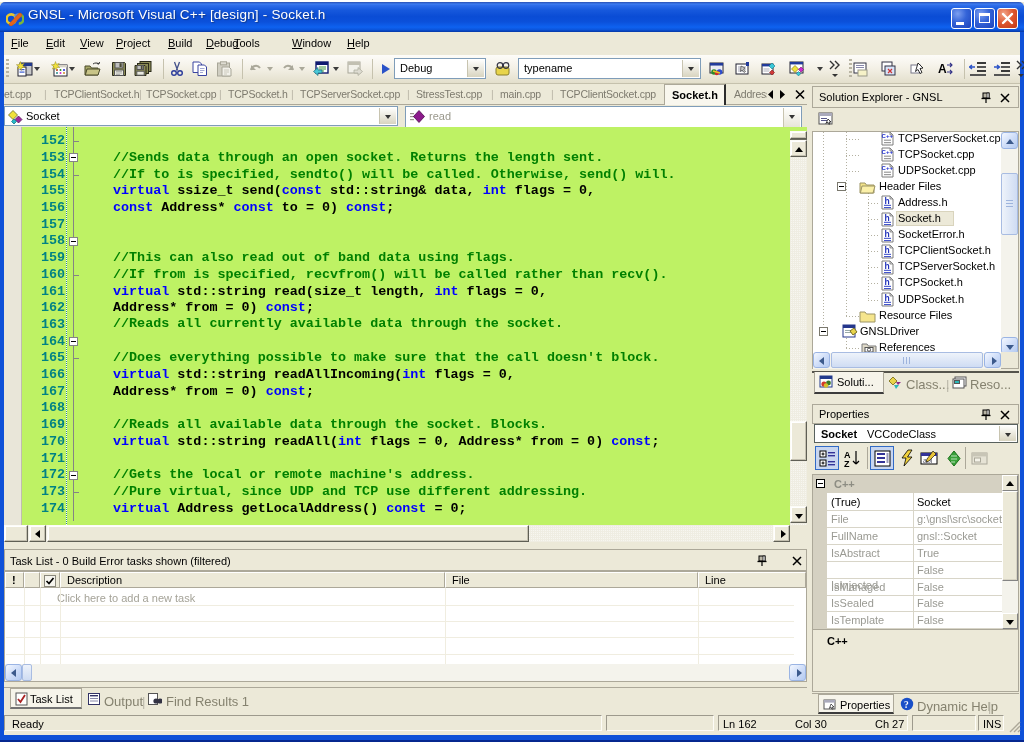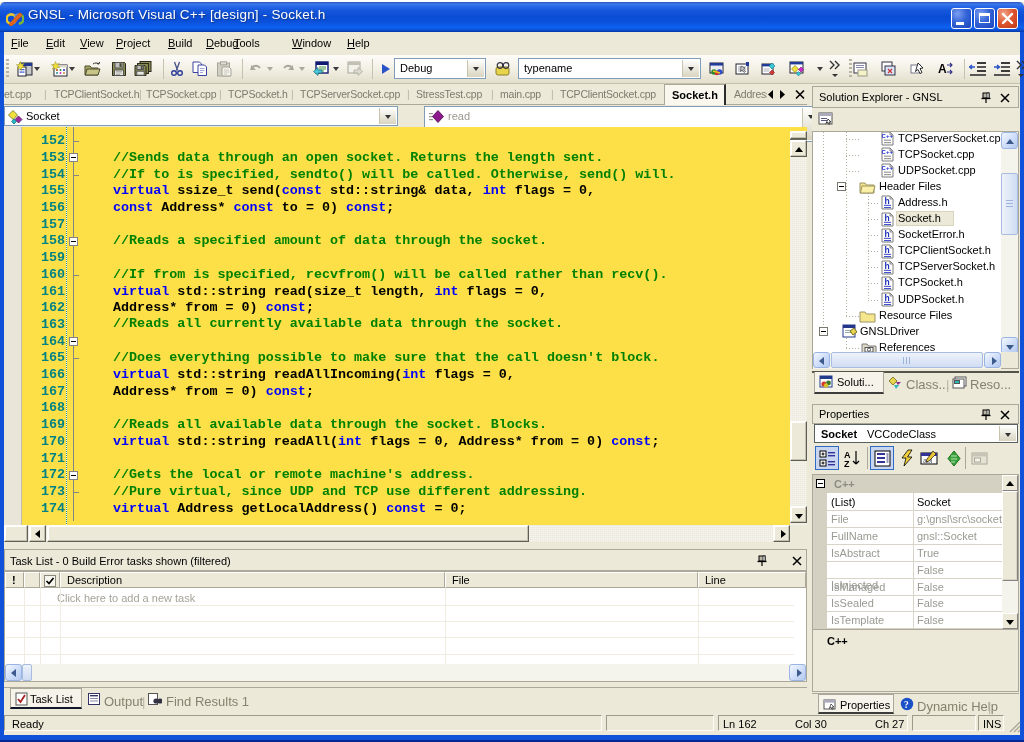--- a/index.html
+++ b/index.html
@@ -27,21 +27,21 @@
 .combo .cbtn:after{content:"";position:absolute;left:5px;top:7px;border:3.5px solid transparent;border-top:4px solid #333}
 
 #dtabs{left:4px;top:84px;width:803px;height:21px;background:#ece9d8;border-bottom:1px solid #aca899}
 #dtabs span{position:absolute;top:4px;color:#7d7a6e;font-size:10.5px;letter-spacing:-0.2px}
 #dtabs .sep{color:#b9b6a7}
 #atab{position:absolute;left:660px;top:0px;width:62px;height:21px;background:#f9f7ee;border:1px solid #aca899;border-right:2px solid #2c2c2c;border-bottom:none}
 #atab b{position:absolute;left:7px;top:4px;color:#000}
 
 #crow{left:4px;top:105px;width:803px;height:22px;background:#ece9d8}
 
-#ed{left:4px;top:127px;width:803px;height:415px;background:#fde047}
+#ed{left:4px;top:127px;width:803px;height:415px;background:#bef264}
 #ed .marg{position:absolute;left:0;top:0;width:18px;height:398px;background:#e9e6d9;border-right:1px solid #c0bcae}
 .num{position:absolute;left:13px;width:48px;text-align:right;font-family:"Liberation Mono",monospace;font-size:13.4px;font-weight:bold;color:#008284;line-height:16.7px}
 .cl{position:absolute;left:109px;font-family:"Liberation Mono",monospace;font-size:13.4px;font-weight:bold;color:#000;line-height:16.7px;white-space:pre}
 .cl .k{color:#0000ff}
 .cl .c{color:#008000}
 .dotted{position:absolute;left:62px;top:0;width:1px;height:398px;background-image:repeating-linear-gradient(180deg,#2e8a8a 0,#2e8a8a 1px,#fff 1px,#fff 2px)}
 .fbox{position:absolute;left:65px;width:9px;height:9px;background:#fff;border:1px solid #848484}
 .fbox:after{content:"";position:absolute;left:1px;top:3px;width:5px;height:1px;background:#000}
 .fv{position:absolute;left:69px;width:1px;background:#848484}
 .fh{position:absolute;left:69px;width:6px;height:1px;background:#848484}
@@ -315,21 +315,21 @@
 <div class="abs" id="crow">
 <div class="combo" style="left:0px;top:1px;width:394px;height:20px">
 <svg class="abs" style="left:3px;top:3px" width="16" height="15" viewBox="0 0 16 15">
         <path d="M5 0.5 L9.5 5 L5 9.5 L0.5 5 Z" fill="#f0e13c" stroke="#6a6a2a" stroke-width="0.8"></path>
         <path d="M10.5 6 L14 9.5 L10.5 13 L7 9.5 Z" fill="#9c2a9c" stroke="#5a1a5a" stroke-width="0.8"></path>
         <path d="M6 9 L8.5 11.5 L6 14 L3.5 11.5 Z" fill="#2ab8c8" stroke="#1a7a8a" stroke-width="0.8"></path>
       </svg>
 <span class="abs" style="left:21px;top:3px">Socket</span>
 <div class="cbtn"></div>
     </div>
-<div class="combo" style="left:420px;top:1px;width:397px;height:36px">
+<div class="combo" style="left:401px;top:1px;width:397px;height:36px">
 <svg class="abs" style="left:4px;top:3px" width="16" height="14" viewBox="0 0 16 14">
         <rect x="0" y="3" width="4" height="1.2" fill="#9a988c"></rect>
         <rect x="0" y="6" width="4" height="1.2" fill="#9a988c"></rect>
         <rect x="0" y="9" width="4" height="1.2" fill="#9a988c"></rect>
         <path d="M9 0.5 L14.5 6.5 L9 12.5 L3.5 6.5 Z" fill="#8c1a8c" stroke="#4a0a4a" stroke-width="0.8"></path>
       </svg>
 <span class="abs" style="left:23px;top:3px;color:#9a988c">read</span>
 <div class="cbtn"></div>
     </div>
 </div>
@@ -345,23 +345,23 @@
 <div class="fbox" style="top:26.4px"></div>
 <div class="num" style="top:39.6px">154</div>
 <div class="cl" style="top:39.6px"><span class="c">//If to is specified, sendto() will be called. Otherwise, send() will.</span></div>
 <div class="fh" style="top:47.6px"></div>
 <div class="num" style="top:56.3px">155</div>
 <div class="cl" style="top:56.3px"><span class="k">virtual</span> ssize_t send(<span class="k">const</span> std::string&amp; data, <span class="k">int</span> flags = 0,</div>
 <div class="num" style="top:73.0px">156</div>
 <div class="cl" style="top:73.0px"><span class="k">const</span> Address* <span class="k">const</span> to = 0) <span class="k">const</span>;</div>
 <div class="num" style="top:89.7px">157</div>
 <div class="num" style="top:106.4px">158</div>
-<div class="cl" style="top:106.4px"><span class="c">//Reads a specified amount of data through the socket.</span></div>
 <div class="fbox" style="top:109.9px"></div>
 <div class="num" style="top:123.1px">159</div>
+<div class="cl" style="top:123.1px"><span class="c">//This can also read out of band data using flags.</span></div>
 <div class="num" style="top:139.8px">160</div>
 <div class="cl" style="top:139.8px"><span class="c">//If from is specified, recvfrom() will be called rather than recv().</span></div>
 <div class="fh" style="top:147.8px"></div>
 <div class="num" style="top:156.5px">161</div>
 <div class="cl" style="top:156.5px"><span class="k">virtual</span> std::string read(size_t length, <span class="k">int</span> flags = 0,</div>
 <div class="num" style="top:173.2px">162</div>
 <div class="cl" style="top:173.2px">Address* from = 0) <span class="k">const</span>;</div>
 <div class="num" style="top:189.9px">163</div>
 <div class="num" style="top:206.6px">164</div>
 <div class="cl" style="top:189px"><span class="c">//Reads all currently available data through the socket.</span></div>
@@ -460,21 +460,21 @@
       <div class="arr" style="left:5px;top:4px;border-right:5px solid #3c5a8c;border-left:none"></div>
     </div>
 <div class="sthumbh" style="left:17px;top:92px;width:10px;height:17px"></div>
 <div class="sbtn" style="left:784px;top:92px">
       <div class="arr" style="left:7px;top:4px;border-left:5px solid #3c5a8c;border-right:none"></div>
     </div>
 </div>
 
 <div class="abs" style="left:4px;top:686px;width:803px;height:27px;background:#ece9d8">
 <div class="abs" style="left:0;top:1px;width:803px;height:1px;background:#aca899"></div>
-<div class="tabbox" style="left:6px;top:2px;width:72px;height:21px;border-bottom:2px solid #0f172a">
+<div class="tabbox" style="left:6px;top:2px;width:72px;height:21px;border-bottom:2px solid #737373">
 <svg class="abs" style="left:4px;top:3px" width="13" height="14" viewBox="0 0 13 14">
         <rect x="1" y="1" width="11" height="12" fill="#fff" stroke="#555"></rect>
         <path d="M3 7 L5.5 10 L10 3" stroke="#a22" stroke-width="1.8" fill="none"></path>
       </svg>
 <span class="abs" style="left:19px;top:4px">Task List</span>
     </div>
 <svg class="abs" style="left:84px;top:7px" width="12" height="12" viewBox="0 0 12 12">
       <rect x="0.5" y="0.5" width="11" height="11" fill="#fff" stroke="#336"></rect>
       <rect x="2" y="2" width="8" height="1.4" fill="#336"></rect>
       <rect x="2" y="5" width="8" height="1" fill="#88a"></rect>
@@ -777,21 +777,21 @@
     </svg>
 </div>
 <div class="abs" style="left:812px;top:474px;width:207px;height:156px;background:#fff;border:1px solid #aca899">
 <div class="abs" style="left:0;top:0;width:189px;height:18px;background:#d5d1c2"></div>
     <div class="abs" style="left:0;top:18px;width:14px;height:136px;background:#d5d1c2"></div>
 <div class="abs" style="left:3px;top:4px;width:9px;height:9px;background:#fff;border:1px solid #000"></div>
 <div class="abs" style="left:5px;top:8px;width:5px;height:1px;background:#000"></div>
 <b class="abs" style="left:21px;top:3px;color:#8d8d83">C++</b>
 <div class="abs" style="left:100px;top:18px;width:1px;height:136px;background:#d8d5c8"></div>
 <div class="abs" style="left:14px;top:19px;width:175px;height:17px;border-bottom:1px solid #d8d5c8"></div>
-<div class="abs tt" style="left:18px;top:21px;color:#000">(List)</div>
+<div class="abs tt" style="left:18px;top:21px;color:#000">(True)</div>
 <div class="abs tt" style="left:104px;top:21px;color:#000;width:85px;overflow:hidden;white-space:nowrap">Socket</div>
 <div class="abs" style="left:14px;top:36px;width:175px;height:17px;border-bottom:1px solid #d8d5c8"></div>
 <div class="abs tt" style="left:18px;top:38px;color:#9a9a93">File</div>
 <div class="abs tt" style="left:104px;top:38px;color:#9a9a93;width:85px;overflow:hidden;white-space:nowrap">g:\gnsl\src\socket</div>
 <div class="abs" style="left:14px;top:53px;width:175px;height:17px;border-bottom:1px solid #d8d5c8"></div>
 <div class="abs tt" style="left:18px;top:55px;color:#9a9a93">FullName</div>
 <div class="abs tt" style="left:104px;top:55px;color:#9a9a93;width:85px;overflow:hidden;white-space:nowrap">gnsl::Socket</div>
 <div class="abs" style="left:14px;top:70px;width:175px;height:17px;border-bottom:1px solid #d8d5c8"></div>
 <div class="abs tt" style="left:18px;top:72px;color:#9a9a93">IsAbstract</div>
 <div class="abs tt" style="left:104px;top:72px;color:#9a9a93;width:85px;overflow:hidden;white-space:nowrap">True</div>

